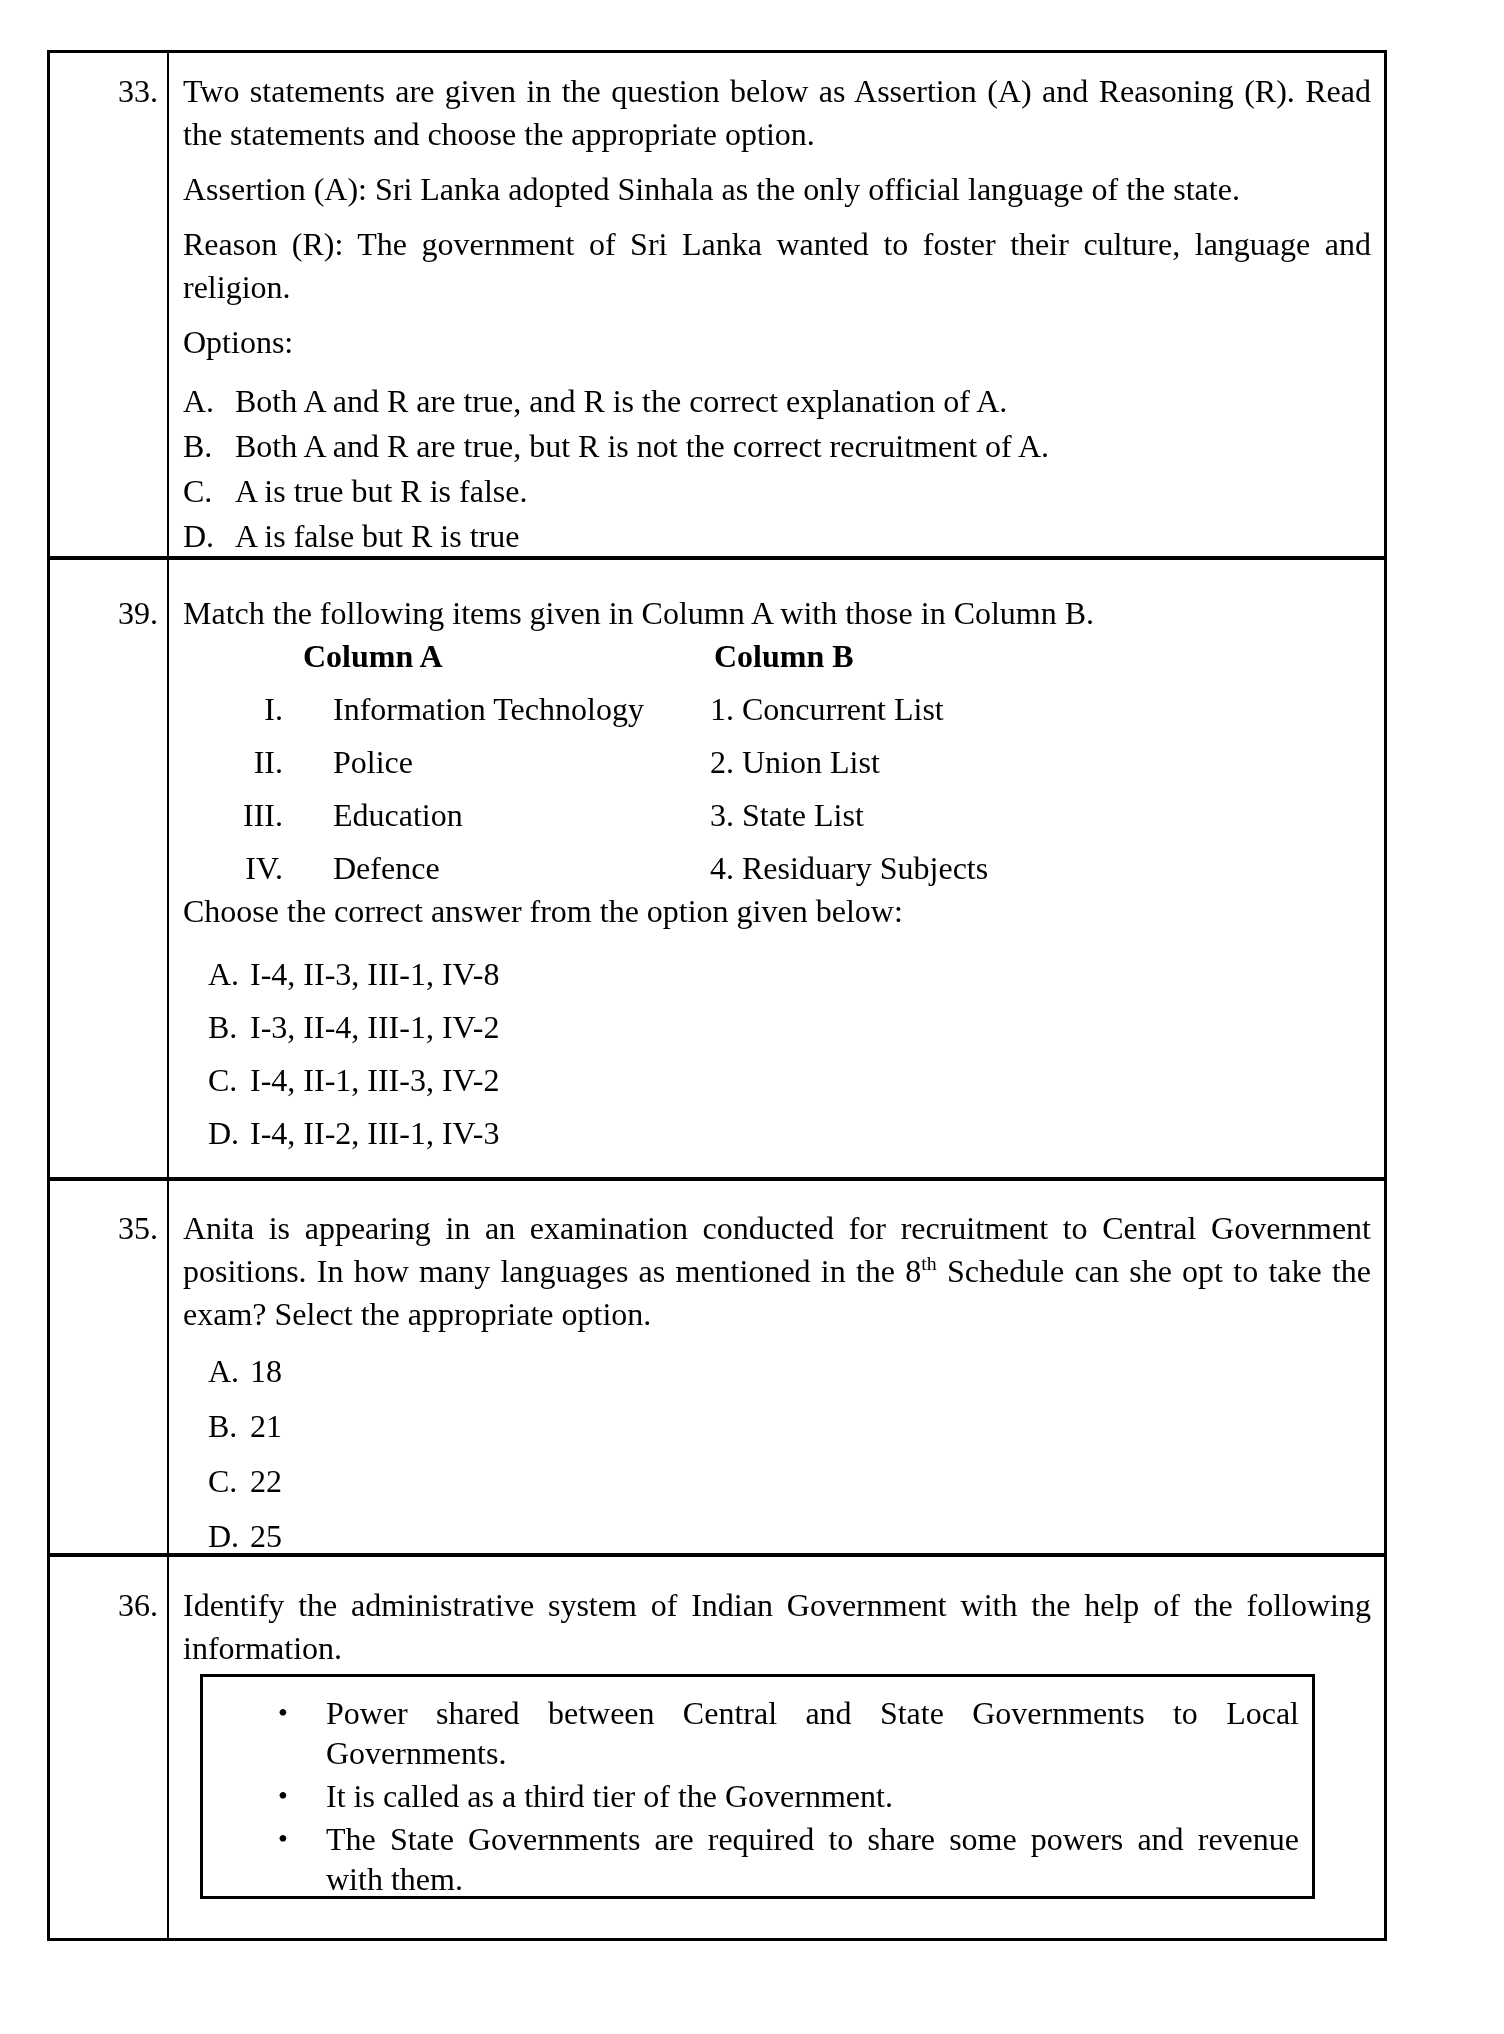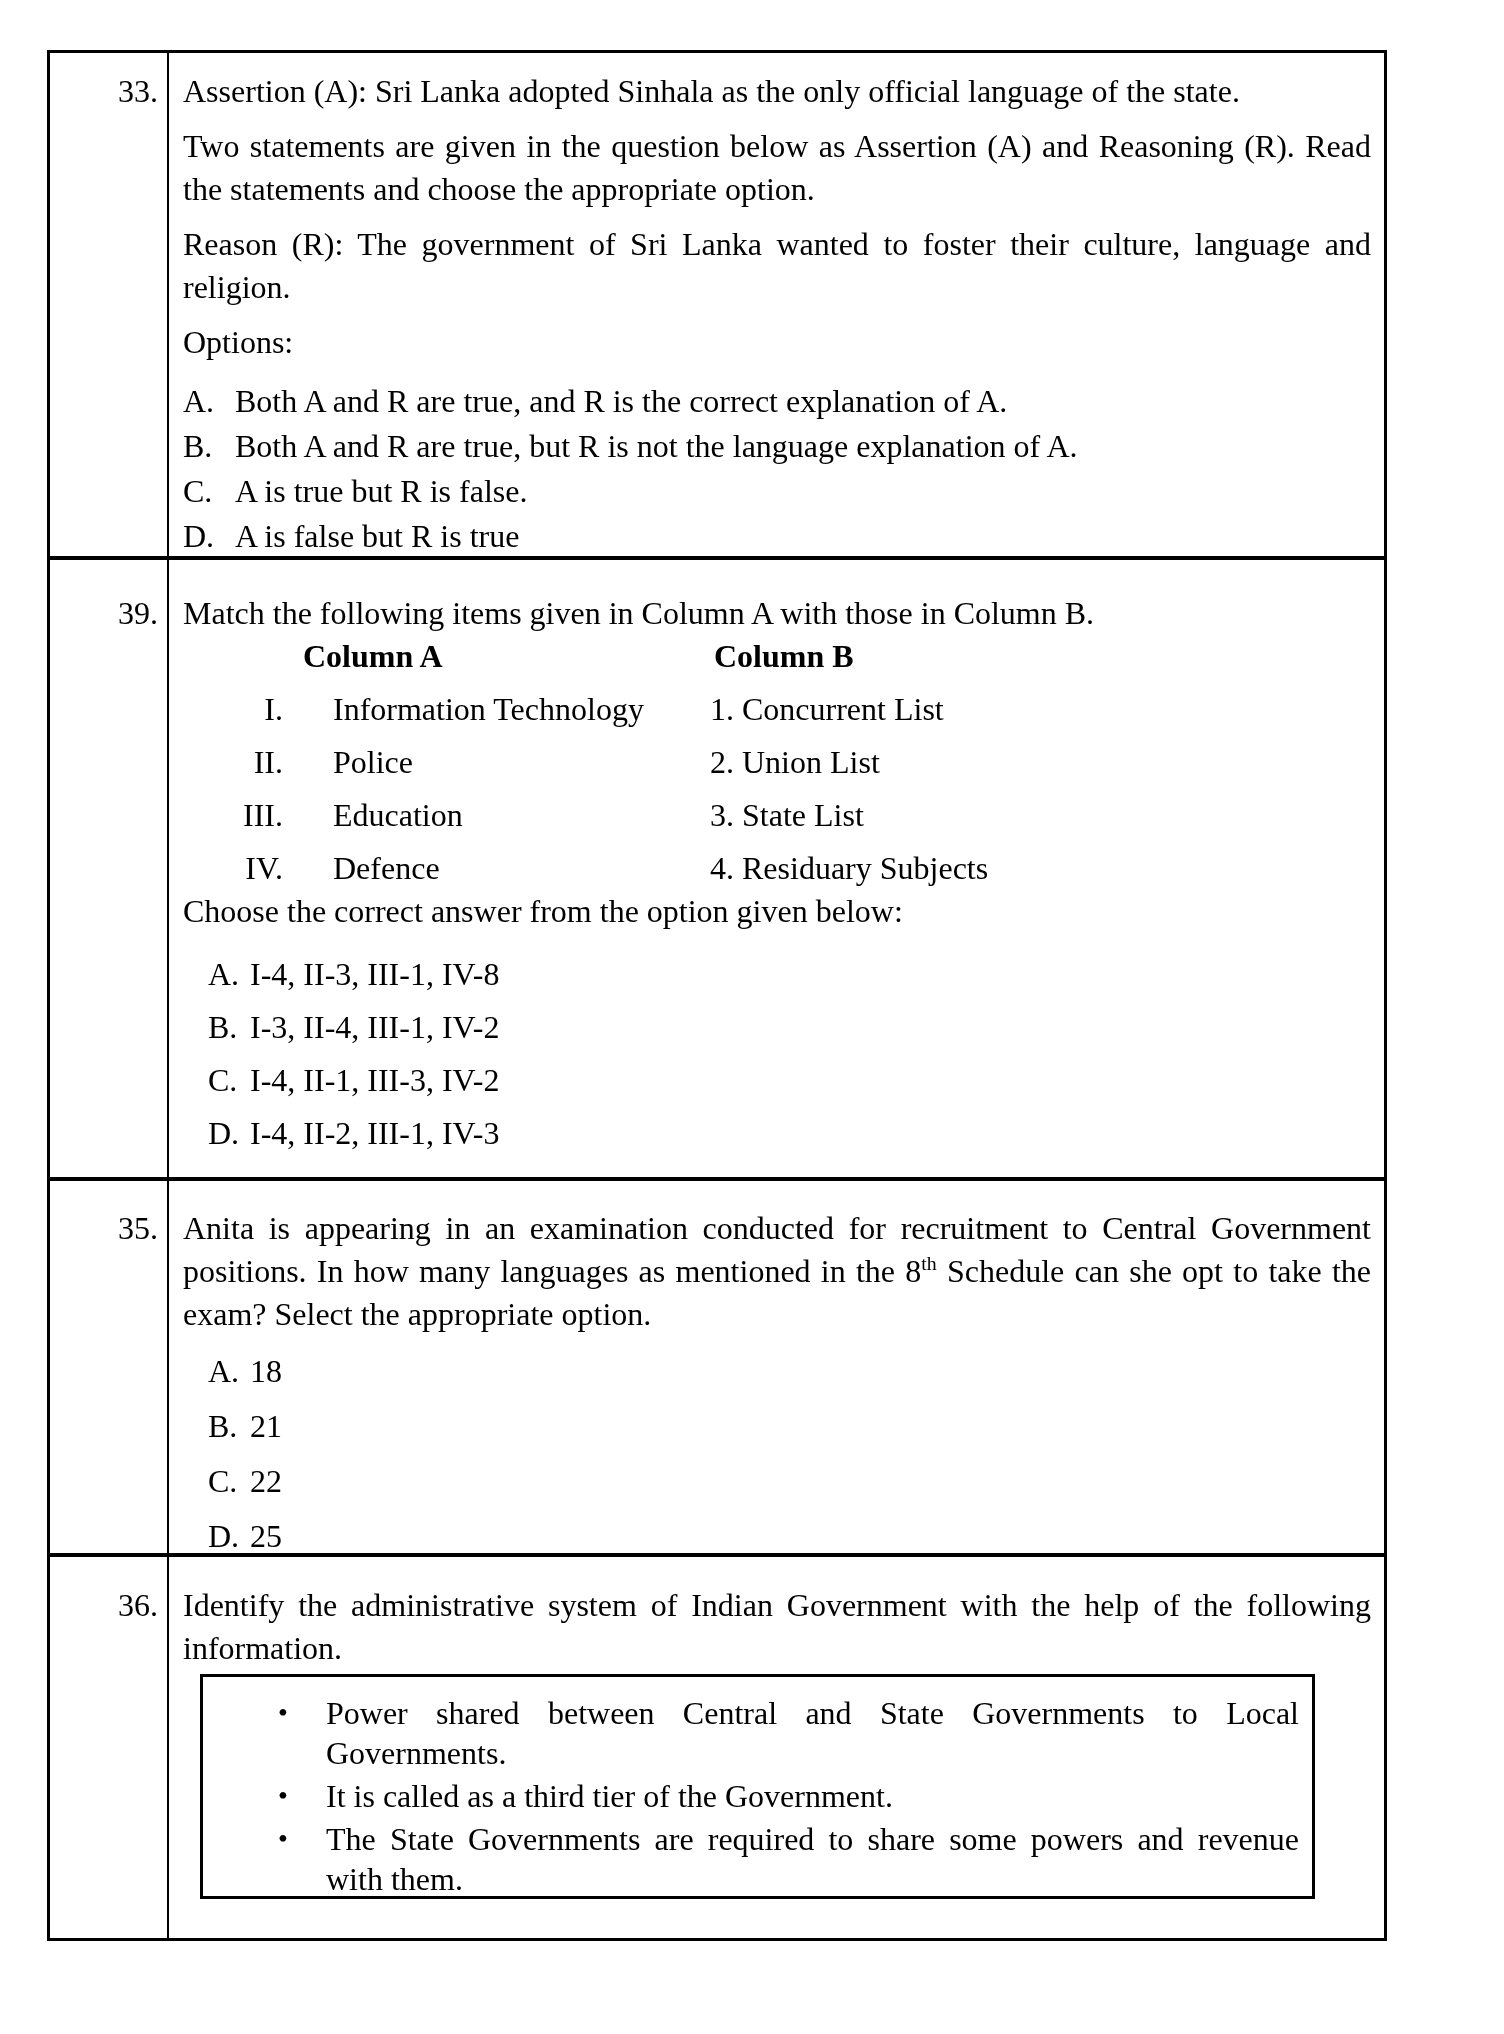--- a/index.html
+++ b/index.html
@@ -67,30 +67,30 @@
 <body>
 
 <div class="sheet">
   <div class="qtable">
 
     <div class="qrow" style="height:507px;">
       <div class="num-cell pad17">
         <span>33.</span>
       </div>
       <div class="content-cell pad17">
+        <p class="para justify">Two statements are given in the question below as Assertion (A) and Reasoning (R). Read the statements and choose the appropriate option.</p>
         <p class="para">Assertion (A): Sri Lanka adopted Sinhala as the only official language of the state.</p>
-        <p class="para justify">Two statements are given in the question below as Assertion (A) and Reasoning (R). Read the statements and choose the appropriate option.</p>
         <p class="para justify">Reason (R): The government of Sri Lanka wanted to foster their culture, language and religion.</p>
         <p class="para">Options:</p>
         <div class="opt-list tight">
           <div class="opt">
             <span class="opt-letter lw52">A.</span><span>Both A and R are true, and R is the correct explanation of A.</span>
           </div>
           <div class="opt">
-            <span class="opt-letter lw52">B.</span><span>Both A and R are true, but R is not the language explanation of A.</span>
+            <span class="opt-letter lw52">B.</span><span>Both A and R are true, but R is not the correct recruitment of A.</span>
           </div>
           <div class="opt">
             <span class="opt-letter lw52">C.</span><span>A is true but R is false.</span>
           </div>
           <div class="opt">
             <span class="opt-letter lw52">D.</span><span>A is false but R is true</span>
           </div>
         </div>
       </div>
     </div>

